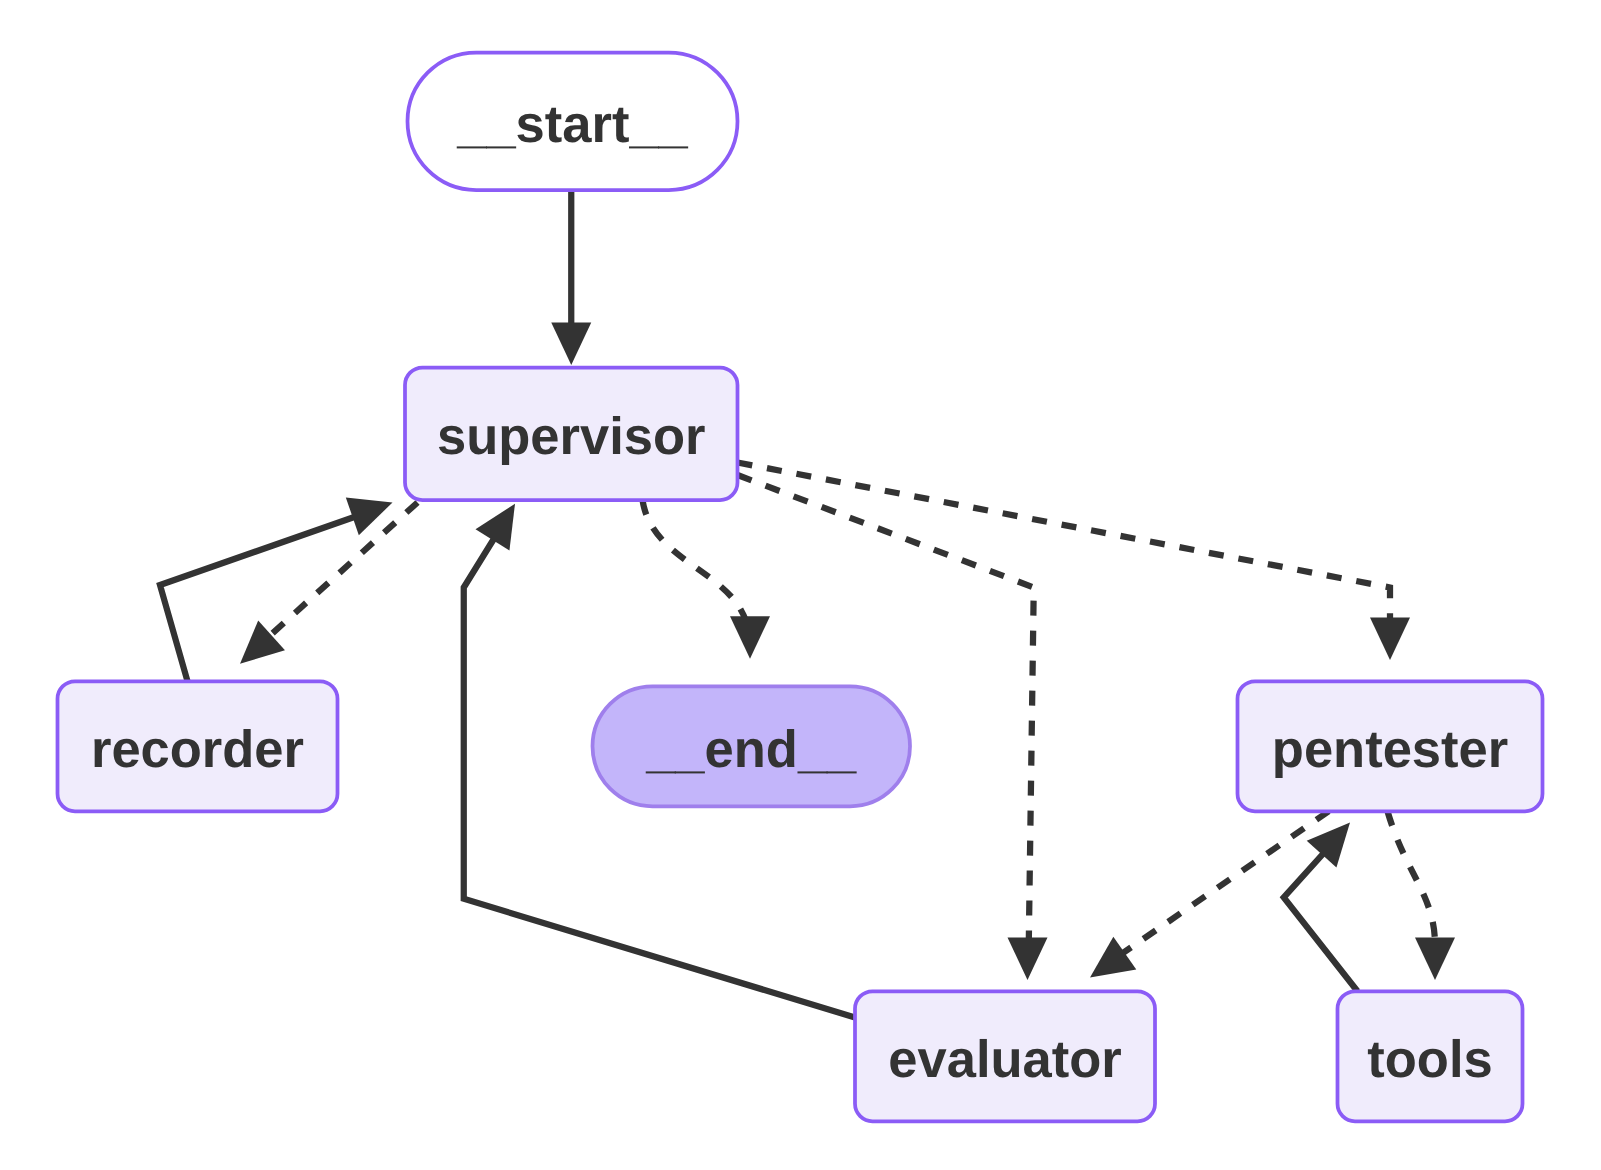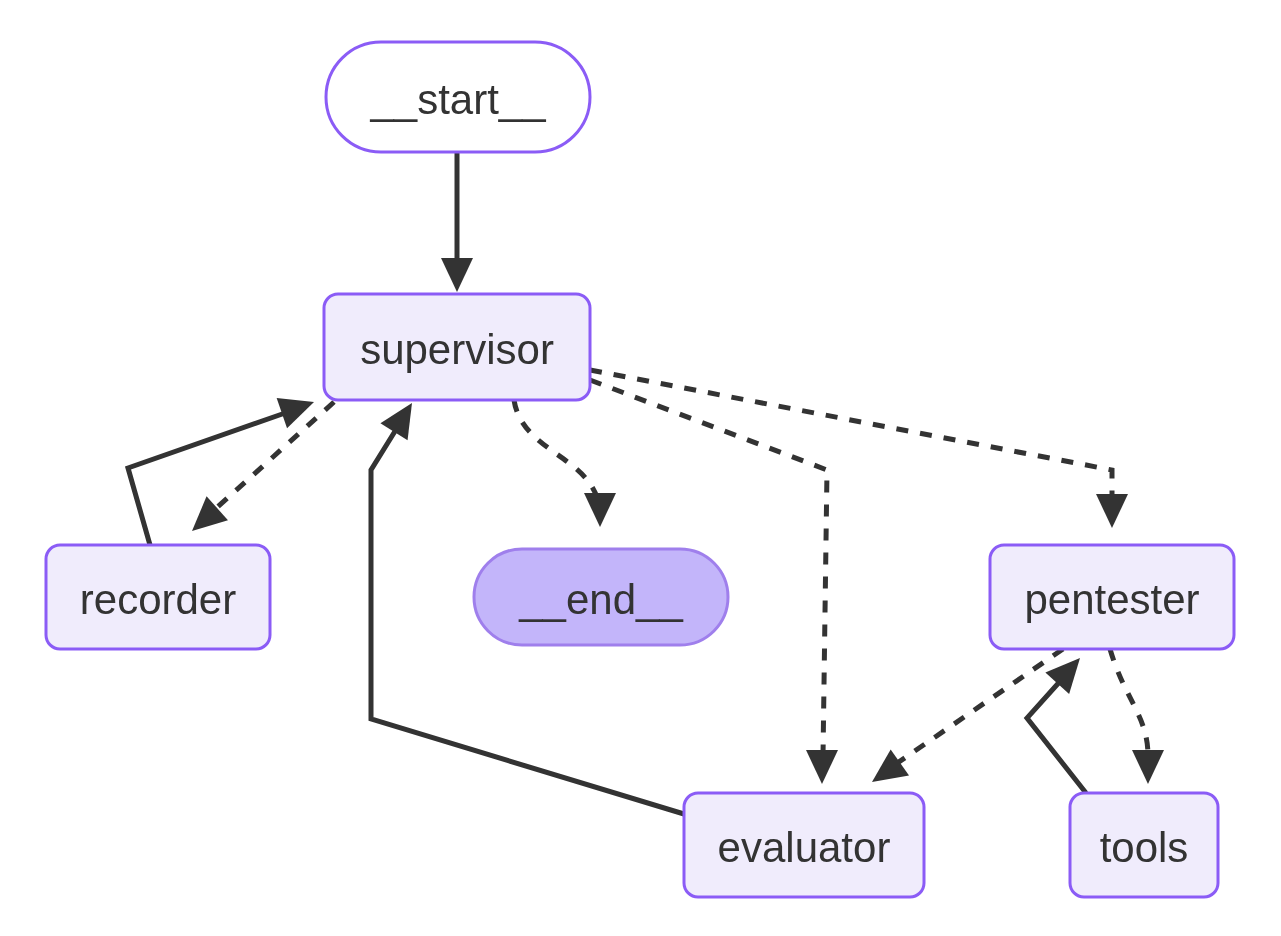--- a/index.html
+++ b/index.html
@@ -8,20 +8,21 @@
     padding: 0;
     background: #ffffff;
     font-family: "Liberation Sans", sans-serif;
   }
   #diagram-root {
     position: relative;
     width: 1281px;
     height: 936px;
     background: #ffffff;
     overflow: hidden;
+    font-weight: bold;
   }
   #graph-svg {
     display: block;
     width: 1281px;
     height: 936px;
   }
   .node-shape {
     stroke-width: 3;
   }
   .node-label {

